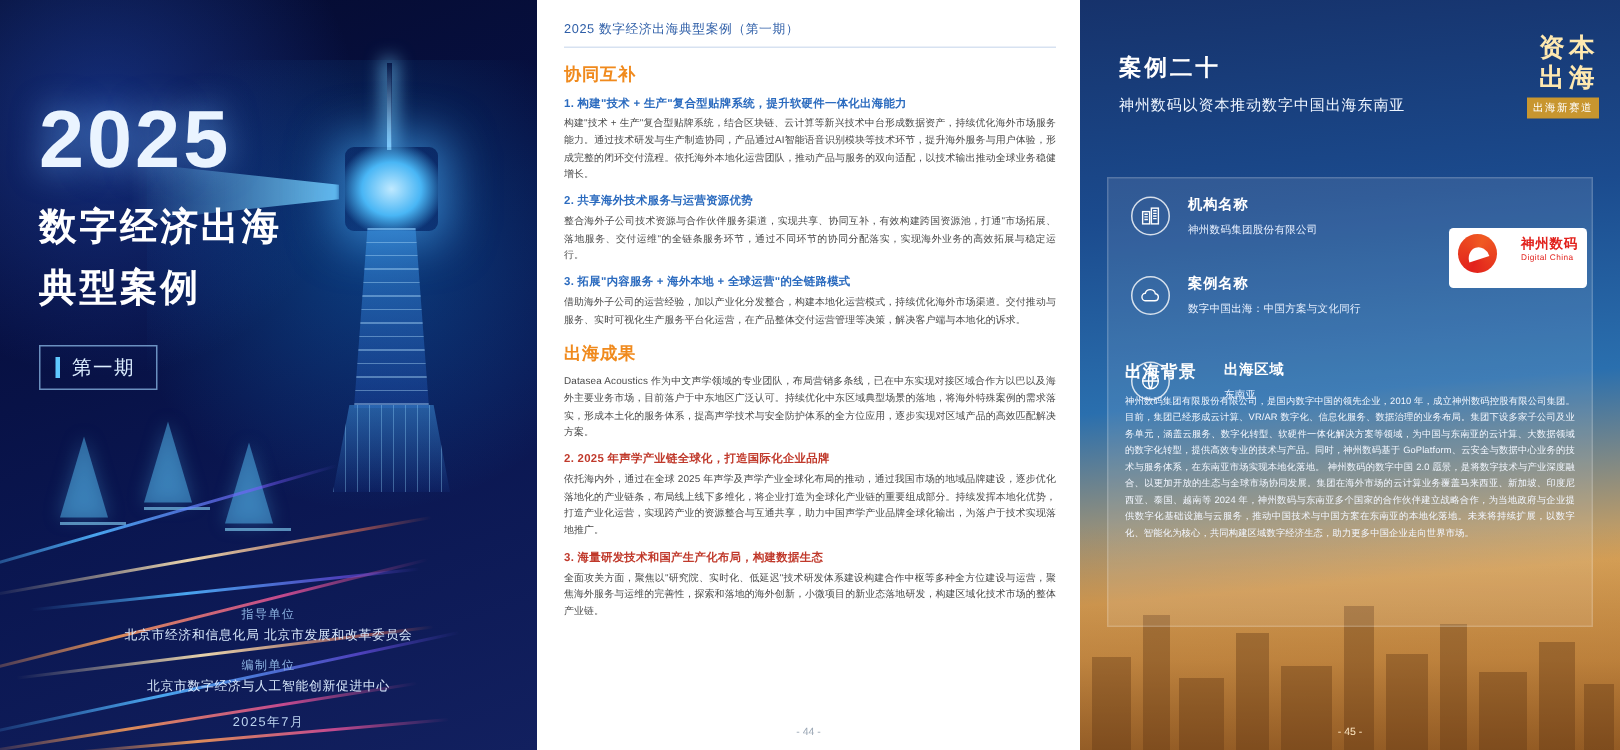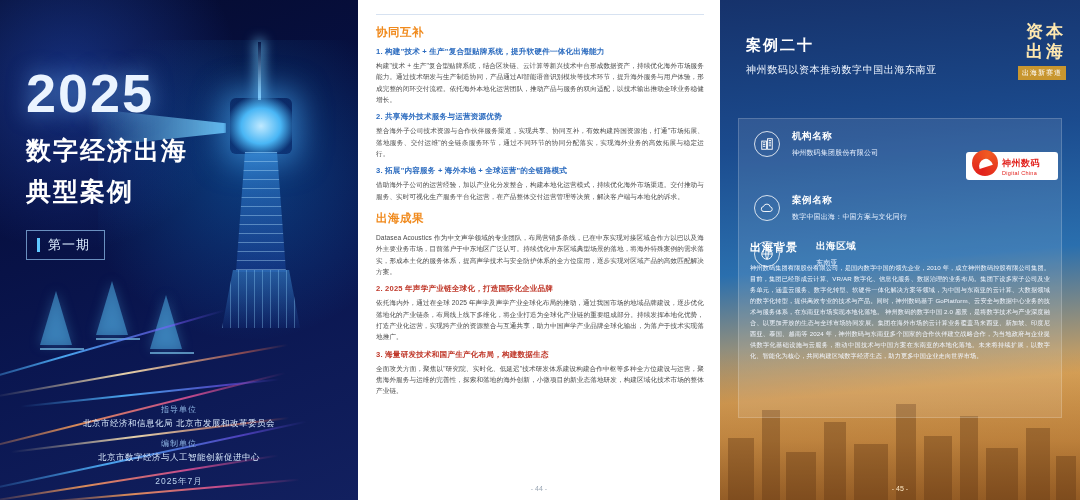--- a/index.html
+++ b/index.html
@@ -146,22 +146,22 @@
   .cp-tag {
     position:absolute; right:14px; top:22px; text-align:right;
   }
   .cp-tag .t1 { font-size:17px; font-weight:bold; color:#ffe9b0; letter-spacing:3px; line-height:1.15;}
   .cp-tag .t2 { font-size:17px; font-weight:bold; color:#ffe9b0; letter-spacing:3px; line-height:1.15;}
   .cp-tag .stamp {
     display:inline-block; margin-top:4px; background:#c8962f; color:#fff;
     font-size:7px; padding:2px 4px; letter-spacing:1px;
   }
   .cp-logo {
-    position:absolute; right:22px; top:152px; width:92px; height:28px;
-    background:#fff; border-radius:3px; display:flex; align-items:flex-end; gap:4px;
+    position:absolute; right:22px; top:152px; width:92px; height:40px;
+    background:#fff; border-radius:3px; display:flex; align-items:flex-start; gap:16px;
     padding:4px 6px;
   }
   .cp-logo .mark {
     width:26px; height:26px; border-radius:50%;
     background: conic-gradient(from 200deg,#e2211c,#f05a22,#e2211c);
     position:relative; flex:0 0 26px;
   }
   .cp-logo .mark::after{
     content:""; position:absolute; left:6px; top:9px; width:14px; height:8px;
     background:#fff; border-radius:50% 50% 0 0 / 100% 100% 0 0; transform:rotate(-18deg);
@@ -242,20 +242,21 @@
       <div class="org">北京市经济和信息化局    北京市发展和改革委员会</div>
       <div class="lbl">编制单位</div>
       <div class="org">北京市数字经济与人工智能创新促进中心</div>
       <div class="date">2025年7月</div>
     </div>
   </section>
 
   <div class="divider" style="left:358px;"></div>
 
   <section class="textpage">
+    <div class="tp-header">2025 数字经济出海典型案例（第一期）</div>
     <div class="tp-rule"></div>
 
     <div class="tp-h2">协同互补</div>
 
     <div>
       <div class="tp-h3">1. 构建"技术 + 生产"复合型贴牌系统，提升软硬件一体化出海能力</div>
       <div class="tp-p">构建"技术 + 生产"复合型贴牌系统，结合区块链、云计算等新兴技术中台形成数据资产，持续优化海外市场服务能力。通过技术研发与生产制造协同，产品通过AI智能语音识别模块等技术环节，提升海外服务与用户体验，形成完整的闭环交付流程。依托海外本地化运营团队，推动产品与服务的双向适配，以技术输出推动全球业务稳健增长。</div>
     </div>
     <div>
       <div class="tp-h3">2. 共享海外技术服务与运营资源优势</div>
@@ -328,21 +329,21 @@
             <rect x="13" y="3" width="8" height="18"></rect>
           <path d="M5 10h4M5 13h4M5 16h4M15 6h4M15 9h4M15 12h4M15 15h4"></path>
         </svg>
       </span>
       <span>
         <span class="lab" style="display:block">机构名称</span>
         <span class="val" style="display:block">神州数码集团股份有限公司</span>
       </span>
     </div>
 
-    <div class="cp-item" style="top:194px;">
+    <div class="cp-item" style="top:183px;">
       <span class="ico">
         <svg viewBox="0 0 24 24" fill="none" stroke="#ffffff" stroke-width="1.6">
           <path d="M7 18h10a4 4 0 0 0 .6-7.95A6 6 0 0 0 6 9.5 4.25 4.25 0 0 0 7 18z"></path>
         </svg>
       </span>
       <span>
         <span class="lab" style="display:block">案例名称</span>
         <span class="val" style="display:block">数字中国出海：中国方案与文化同行</span>
       </span>
     </div>

